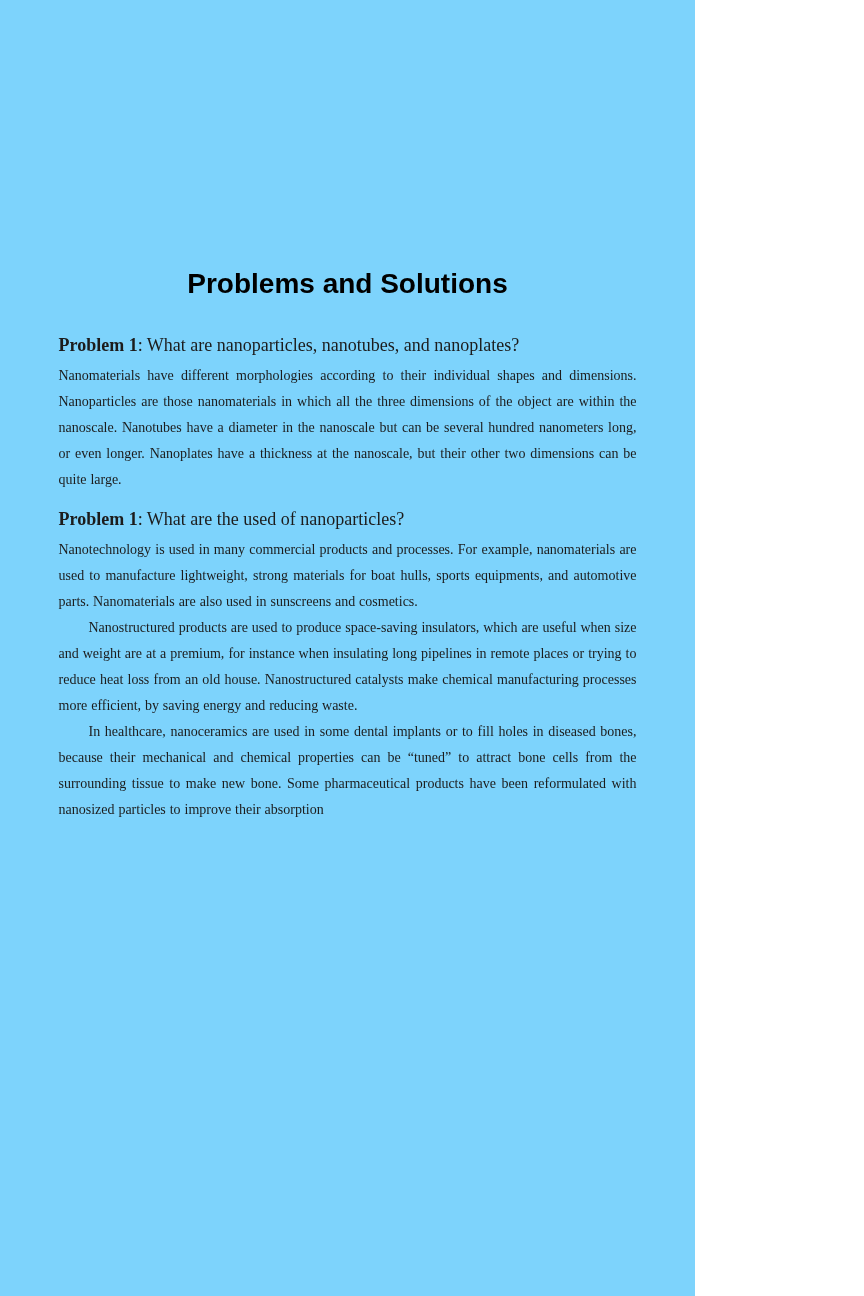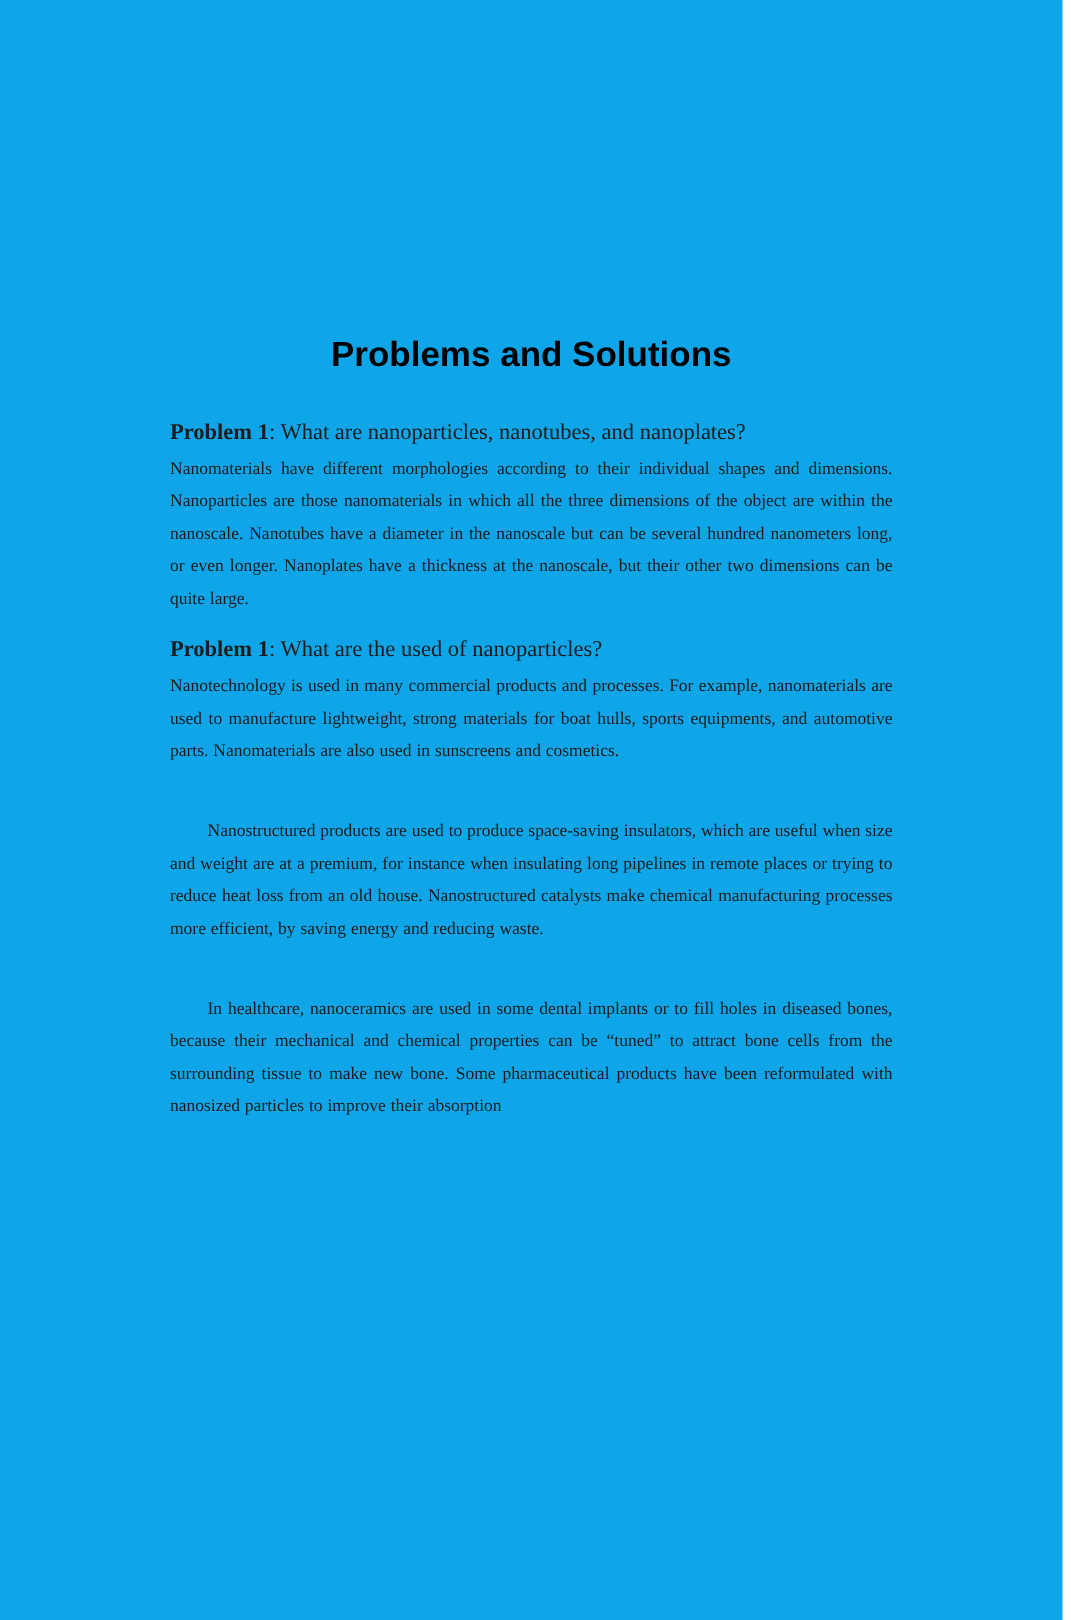--- a/index.html
+++ b/index.html
@@ -2,23 +2,23 @@
 <html><head>
 <meta charset="utf-8">
 <style>
   html, body {
     margin: 0;
     padding: 0;
     background: #ffffff;
   }
   .page {
     position: relative;
-    width: 850px;
+    width: 695px;
     height: 1296px;
-    background: #0ea5e9;
+    background: #7dd3fc;
     color: #1c1c1c;
     font-family: "Liberation Serif", serif;
     overflow: hidden;
     box-sizing: border-box;
   }
   .content {
     width: 578px;
     margin: 0 auto;
     padding-top: 268px;
   }
@@ -58,21 +58,20 @@
   .body-para {
     margin: 0;
     font-size: 14px;
     line-height: 26px;
     text-align: justify;
     text-justify: inter-word;
     word-spacing: 0.4px;
   }
   .body-para.indented {
     text-indent: 30px;
-    margin-top: 38px;
   }
 </style>
 </head>
 <body>
 
 <div class="page">
   <div class="content">
 
     <h1 class="title">Problems and Solutions</h1>
 

